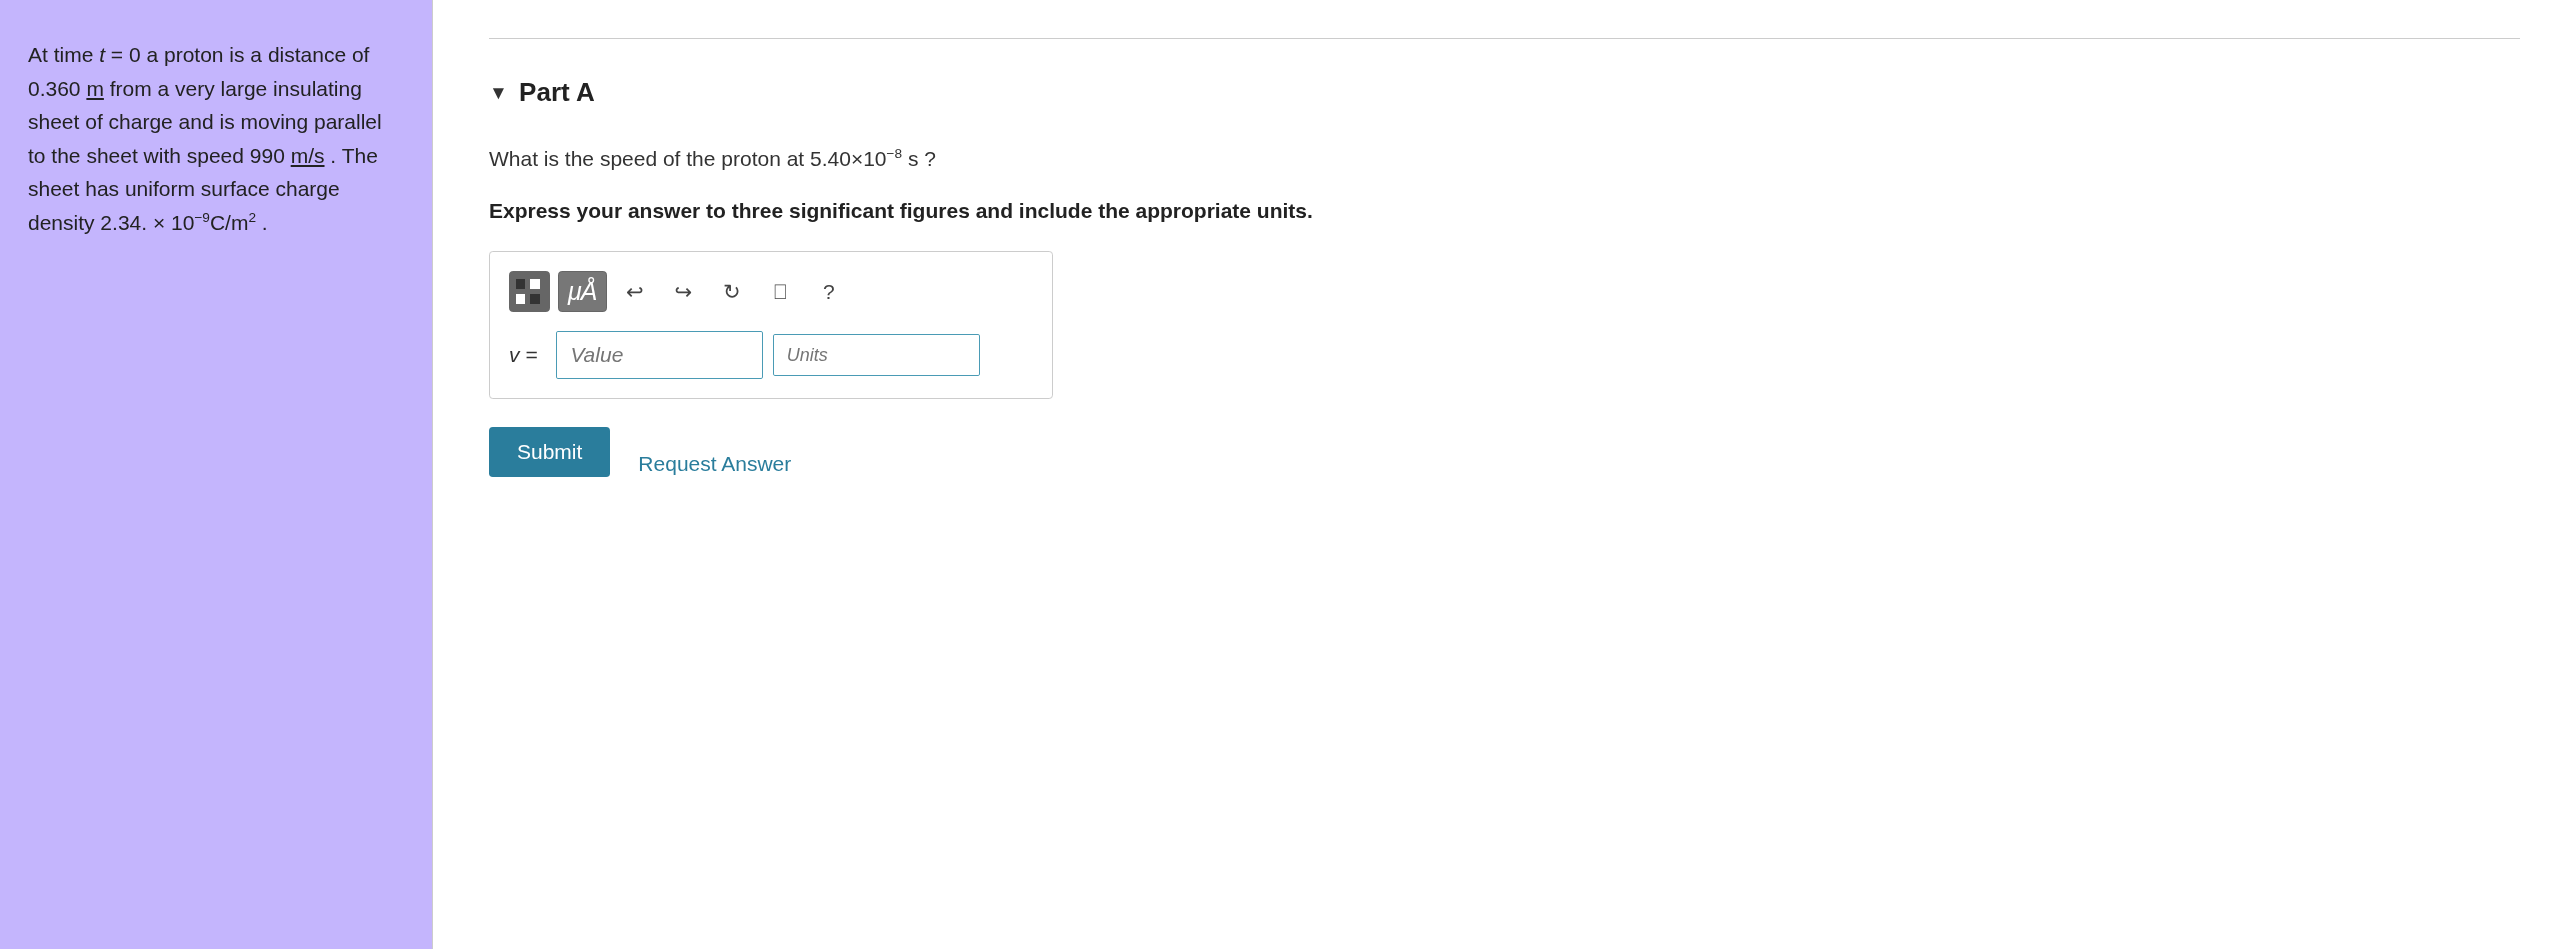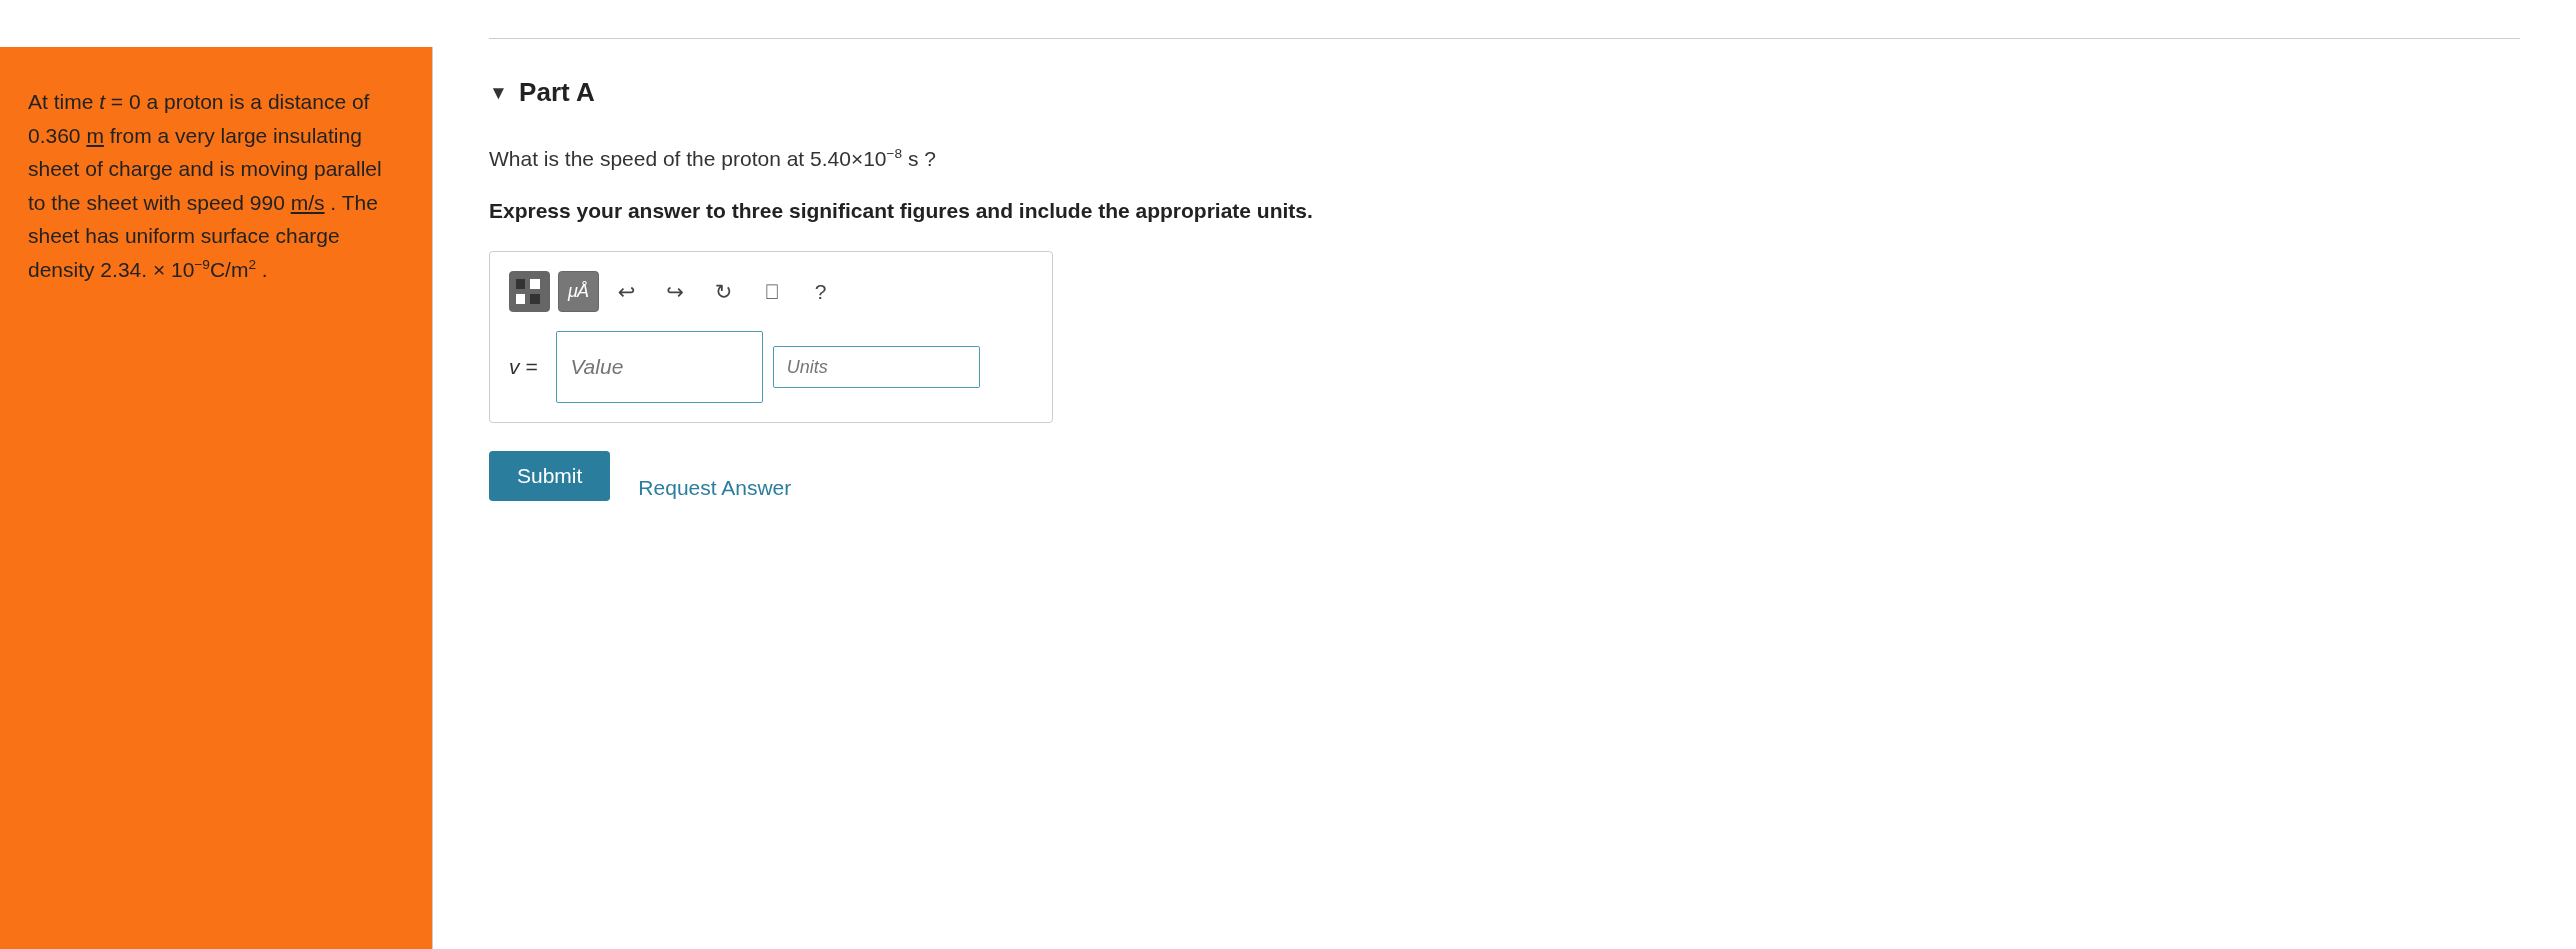--- a/index.html
+++ b/index.html
@@ -21,23 +21,22 @@
     .page-layout {
       display: flex;
       width: 100%;
       height: 100%;
     }
 
     .left-panel {
       width: 433px;
       min-width: 433px;
       padding: 38px 28px;
-      background: #f97316;
+      background: #c4b5fd;
       border-right: 1.9px solid #ccc;
-      margin-top: 47px;
     }
 
     .problem-text {
       font-size: 21px;
       line-height: 1.6;
       color: #222;
     }
 
     .problem-text .var {
       font-style: italic;
@@ -114,21 +113,21 @@
       display: flex;
       align-items: center;
       justify-content: center;
       min-width: 41px;
       height: 41px;
     }
 
     .toolbar-btn.mu {
       background: #777;
       font-style: italic;
-      font-size: 18px;
+      font-size: 25px;
       letter-spacing: -0.9px;
     }
 
     .toolbar-btn.icon-btn {
       background: transparent;
       border: none;
       color: #444;
       font-size: 21px;
     }
 
@@ -159,21 +158,21 @@
     .eq-label {
       font-size: 21px;
       font-style: italic;
       color: #333;
       min-width: 38px;
     }
 
     .value-input {
       border: 0.9px solid #4a9bb5;
       border-radius: 1.9px;
-      padding: 23px 13px;
+      padding: 11px 13px;
       font-size: 21px;
       font-style: italic;
       color: #aaa;
       width: 207px;
       outline: none;
     }
 
     .units-input {
       border: 0.9px solid #4a9bb5;
       border-radius: 1.9px;

